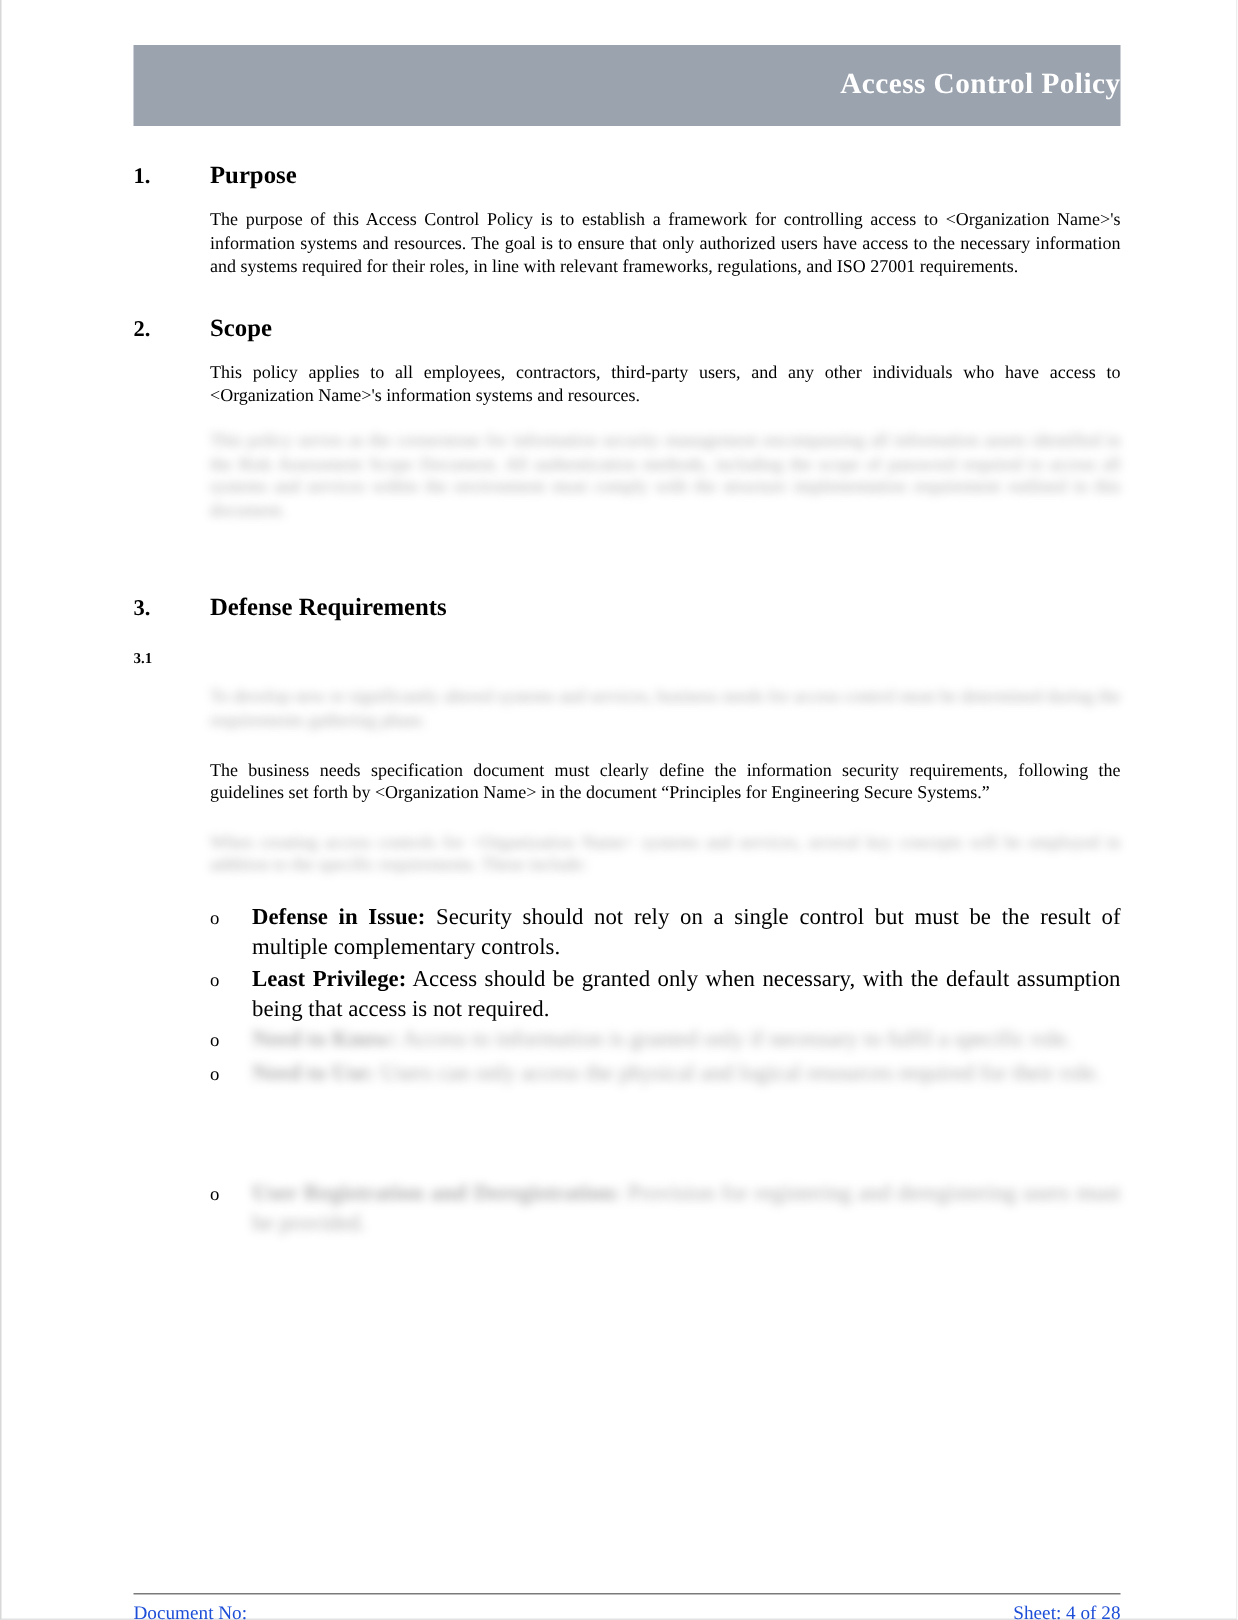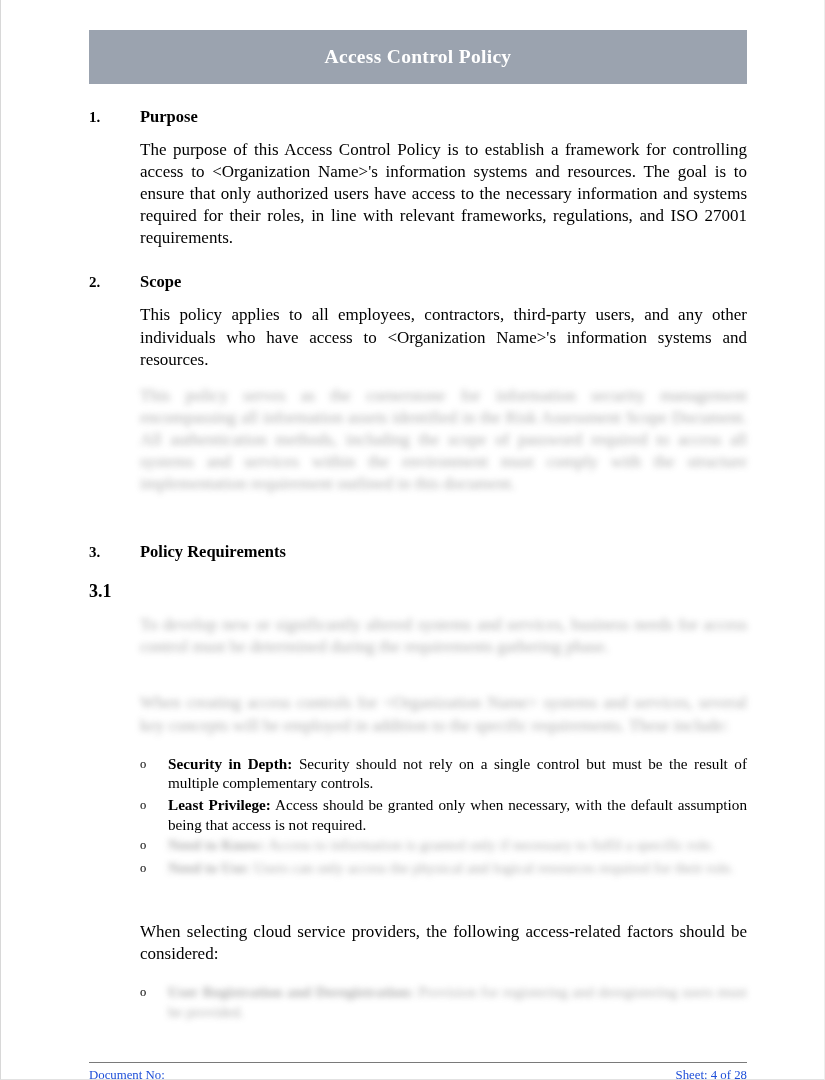--- a/index.html
+++ b/index.html
@@ -33,21 +33,21 @@
     width: 658px;
   }
 
   
   .title-banner {
     margin-top: 30px;
     height: 54px;
     background: #9ba3af;
     display: flex;
     align-items: center;
-    justify-content: center;
+    justify-content: flex-end;
   }
   .title-banner .title-text {
     color: #ffffff;
     font-weight: bold;
     font-size: 19.5px;
     letter-spacing: 0.3px;
     font-family: "Liberation Serif", "DejaVu Serif", serif;
   }
 
   
@@ -57,31 +57,31 @@
     font-weight: bold;
   }
   .heading .num {
     width: 51px;
     flex: 0 0 51px;
     font-weight: bold;
   }
   .h1 { font-size: 16.5px; margin-top: 23px; }
   .h1 .num { font-size: 15px; }
   .h2 { font-size: 15px; margin-top: 19px; }
-  .h2 .num { font-size: 18px; }
+  .h2 .num { font-size: 10px; }
 
   
   .body-block {
     margin-left: 51px;
     width: 607px;
   }
   p.para {
     margin: 0;
     text-align: justify;
-    font-size: 17px;
+    font-size: 12px;
     line-height: 1.3;
     hyphens: none;
   }
   p.para + p.para { margin-top: 14px; }
   .gap-sm { height: 12px; }
   .gap-md { height: 17px; }
   .gap-lg { height: 24px; }
 
   
   .blurred {
@@ -169,42 +169,43 @@
     </div>
     <div class="gap-sm"></div>
     <div class="body-block">
       <p class="para">This policy applies to all employees, contractors, third-party users, and any other individuals who have access to &lt;Organization Name&gt;'s information systems and resources.</p>
       <p class="para blurred">This policy serves as the cornerstone for information security management encompassing all information assets identified in the Risk Assessment Scope Document. All authentication methods, including the scope of password required to access all systems and services within the environment must comply with the structure implementation requirement outlined in this document.</p>
     </div>
 
     <div class="gap-lg"></div>
     <div class="heading h1">
       <span class="num">3.</span>
-      <span>Policy Requirements</span>
+      <span>Defense Requirements</span>
     </div>
 
     <div class="heading h2">
       <span class="num">3.1</span>
     </div>
     <div class="gap-sm"></div>
 
     <div class="body-block">
       <p class="para blurred">To develop new or significantly altered systems and services, business needs for access control must be determined during the requirements gathering phase.</p>
 
       <div class="gap-md"></div>
+      <p class="para">The business needs specification document must clearly define the information security requirements, following the guidelines set forth by &lt;Organization Name&gt; in the document “Principles for Engineering Secure Systems.”</p>
 
       <div class="gap-md"></div>
       <p class="para blurred">When creating access controls for &lt;Organization Name&gt; systems and services, several key concepts will be employed in addition to the specific requirements. These include:</p>
 
       <div class="gap-md"></div>
 
       <ul class="bullets">
         <li class="bullet-row">
           <span class="marker"><span>o</span></span>
-          <span class="btext"><b>Security in Depth:</b><span> Security should not rely on a single control but must be the result of multiple complementary controls.</span></span>
+          <span class="btext"><b>Defense in Issue:</b><span> Security should not rely on a single control but must be the result of multiple complementary controls.</span></span>
         </li>
         <li class="bullet-row">
           <span class="marker"><span>o</span></span>
           <span class="btext"><b>Least Privilege:</b><span> Access should be granted only when necessary, with the default assumption being that access is not required.</span></span>
         </li>
       </ul>
 
       <ul class="bullets blurred-bullets">
         <li class="bullet-row">
           <span class="marker"><span>o</span></span>
@@ -212,21 +213,20 @@
         </li>
         <li class="bullet-row">
           <span class="marker"><span>o</span></span>
           <span class="btext"><b>Need to Use:</b><span> Users can only access the physical and logical resources required for their role.</span></span>
         </li>
       </ul>
 
       <div class="gap-lg"></div>
 
       <div class="gap-md"></div>
-      <p class="para">When selecting cloud service providers, the following access-related factors should be considered:</p>
 
       <div class="gap-md"></div>
 
       <ul class="bullets blurred-bullets">
         <li class="bullet-row">
           <span class="marker"><span>o</span></span>
           <span class="btext"><b>User Registration and Deregistration:</b><span> Provision for registering and deregistering users must be provided.</span></span>
         </li>
       </ul>
     </div>

